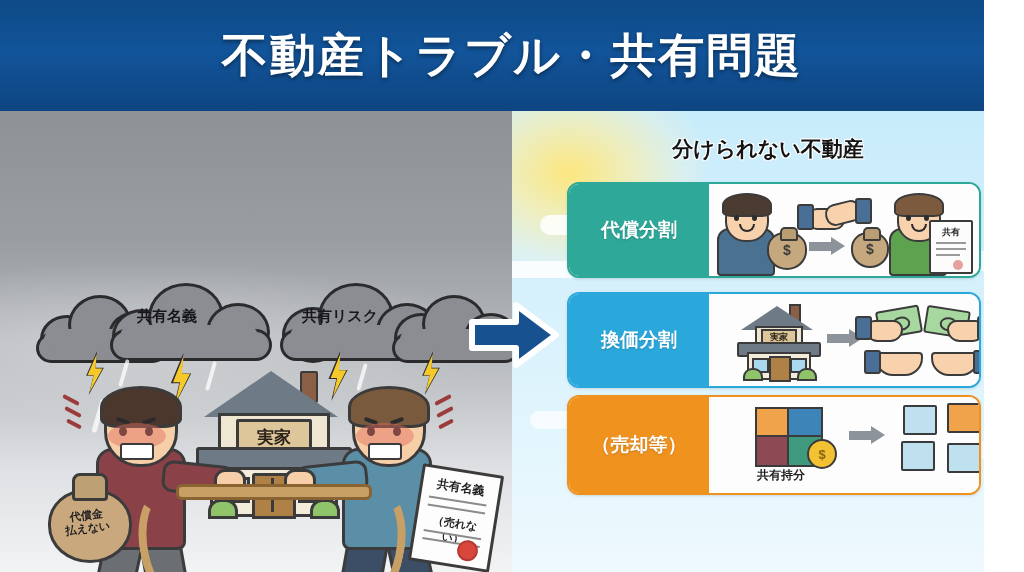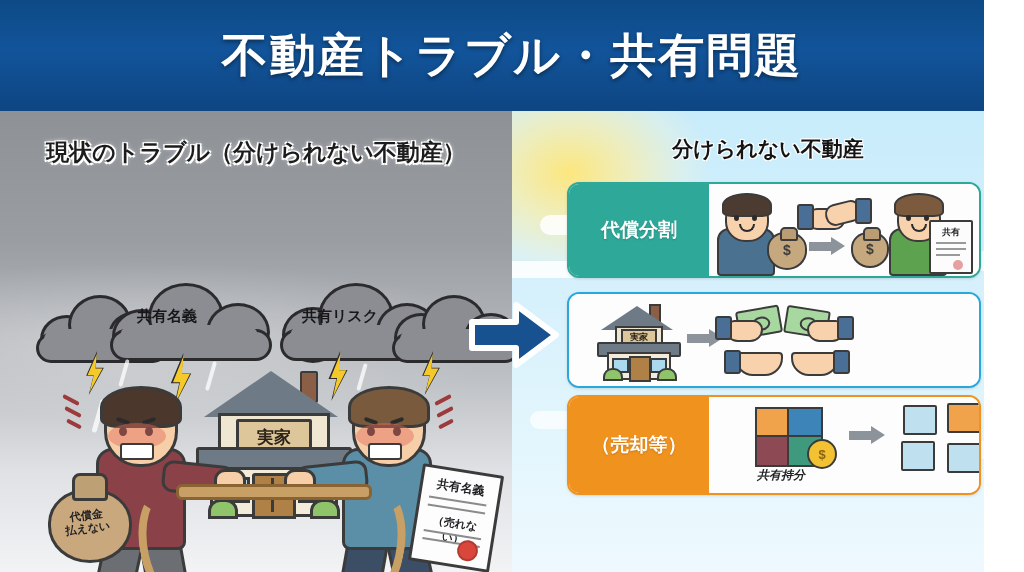--- a/index.html
+++ b/index.html
@@ -178,21 +178,20 @@
 <body>
 
 <div class="stage">
 
   <div class="header">
     <div class="header-title">不動産トラブル・共有問題</div>
   </div>
 
   <div class="left-panel">
     <div class="left-fog"></div>
-    <div class="left-title">現状のトラブル（分けられない不動産）</div>
 
     <div class="cloud" style="left:34px;top:182px;width:130px;height:62px;">
       <div class="puff" style="left:6px;top:22px;width:48px;height:42px;"></div>
       <div class="puff" style="left:34px;top:2px;width:58px;height:54px;"></div>
       <div class="puff" style="left:74px;top:18px;width:50px;height:44px;"></div>
       <div class="base" style="left:2px;top:40px;width:126px;height:24px;"></div>
       <div class="cover" style="left:10px;top:36px;width:110px;height:22px;"></div>
     </div>
 
     <div class="cloud" style="left:110px;top:172px;width:160px;height:70px;">
@@ -378,20 +377,21 @@
           <b>共有</b>
           <i style="top:20px;width:30px;"></i>
           <i style="top:26px;width:30px;"></i>
           <i style="top:32px;width:24px;"></i>
           <div class="mini-seal" style="left:22px;top:38px;width:10px;height:10px;"></div>
         </div>
       </div>
     </div>
 
     <div class="card card2">
+      <div class="card-label" style="background:#2AA8DC;">換価分割</div>
       <div class="card-art">
         <div class="mini-house" style="left:32px;top:4px;width:76px;height:84px;">
           <div class="mh-chim"></div>
           <div class="mh-roof"></div>
           <div class="mh-gable"></div>
           <div class="mh-sign">実家</div>
           <div class="mh-low"></div>
           <div class="mh-body"></div>
           <div class="mh-win" style="left:11px;"></div>
           <div class="mh-win" style="left:49px;"></div>
@@ -421,21 +421,21 @@
       <div class="card-label" style="background:#F0921E;flex-direction:column;">
         <span>（売却等）</span>
       </div>
       <div class="card-art">
 
         <div class="puzzle" style="left:46px;top:10px;width:32px;height:28px;background:#f0a34a;"></div>
         <div class="puzzle" style="left:78px;top:10px;width:32px;height:28px;background:#3d85b8;"></div>
         <div class="puzzle" style="left:46px;top:38px;width:32px;height:28px;background:#8d4a55;"></div>
         <div class="puzzle" style="left:78px;top:38px;width:32px;height:28px;background:#3f9a7d;"></div>
         <div class="coin" style="left:98px;top:42px;width:26px;height:26px;">$</div>
-        <div class="mini-caption" style="left:48px;top:70px;font-style:italic;">共有持分</div>
+        <div class="mini-caption" style="left:48px;top:70px;">共有持分</div>
 
         <div class="gray-arrow-stem" style="left:140px;top:34px;width:22px;"></div>
         <div class="gray-arrow" style="left:162px;top:29px;"></div>
 
         <div class="puzzle" style="left:194px;top:8px;width:30px;height:26px;background:#bfe0ee;border-radius:2px;"></div>
         <div class="puzzle" style="left:238px;top:6px;width:30px;height:26px;background:#f0a34a;border-radius:2px;"></div>
         <div class="puzzle" style="left:192px;top:44px;width:30px;height:26px;background:#bfe0ee;border-radius:2px;"></div>
         <div class="puzzle" style="left:238px;top:46px;width:30px;height:26px;background:#bfe0ee;border-radius:2px;"></div>
       </div>
     </div>

